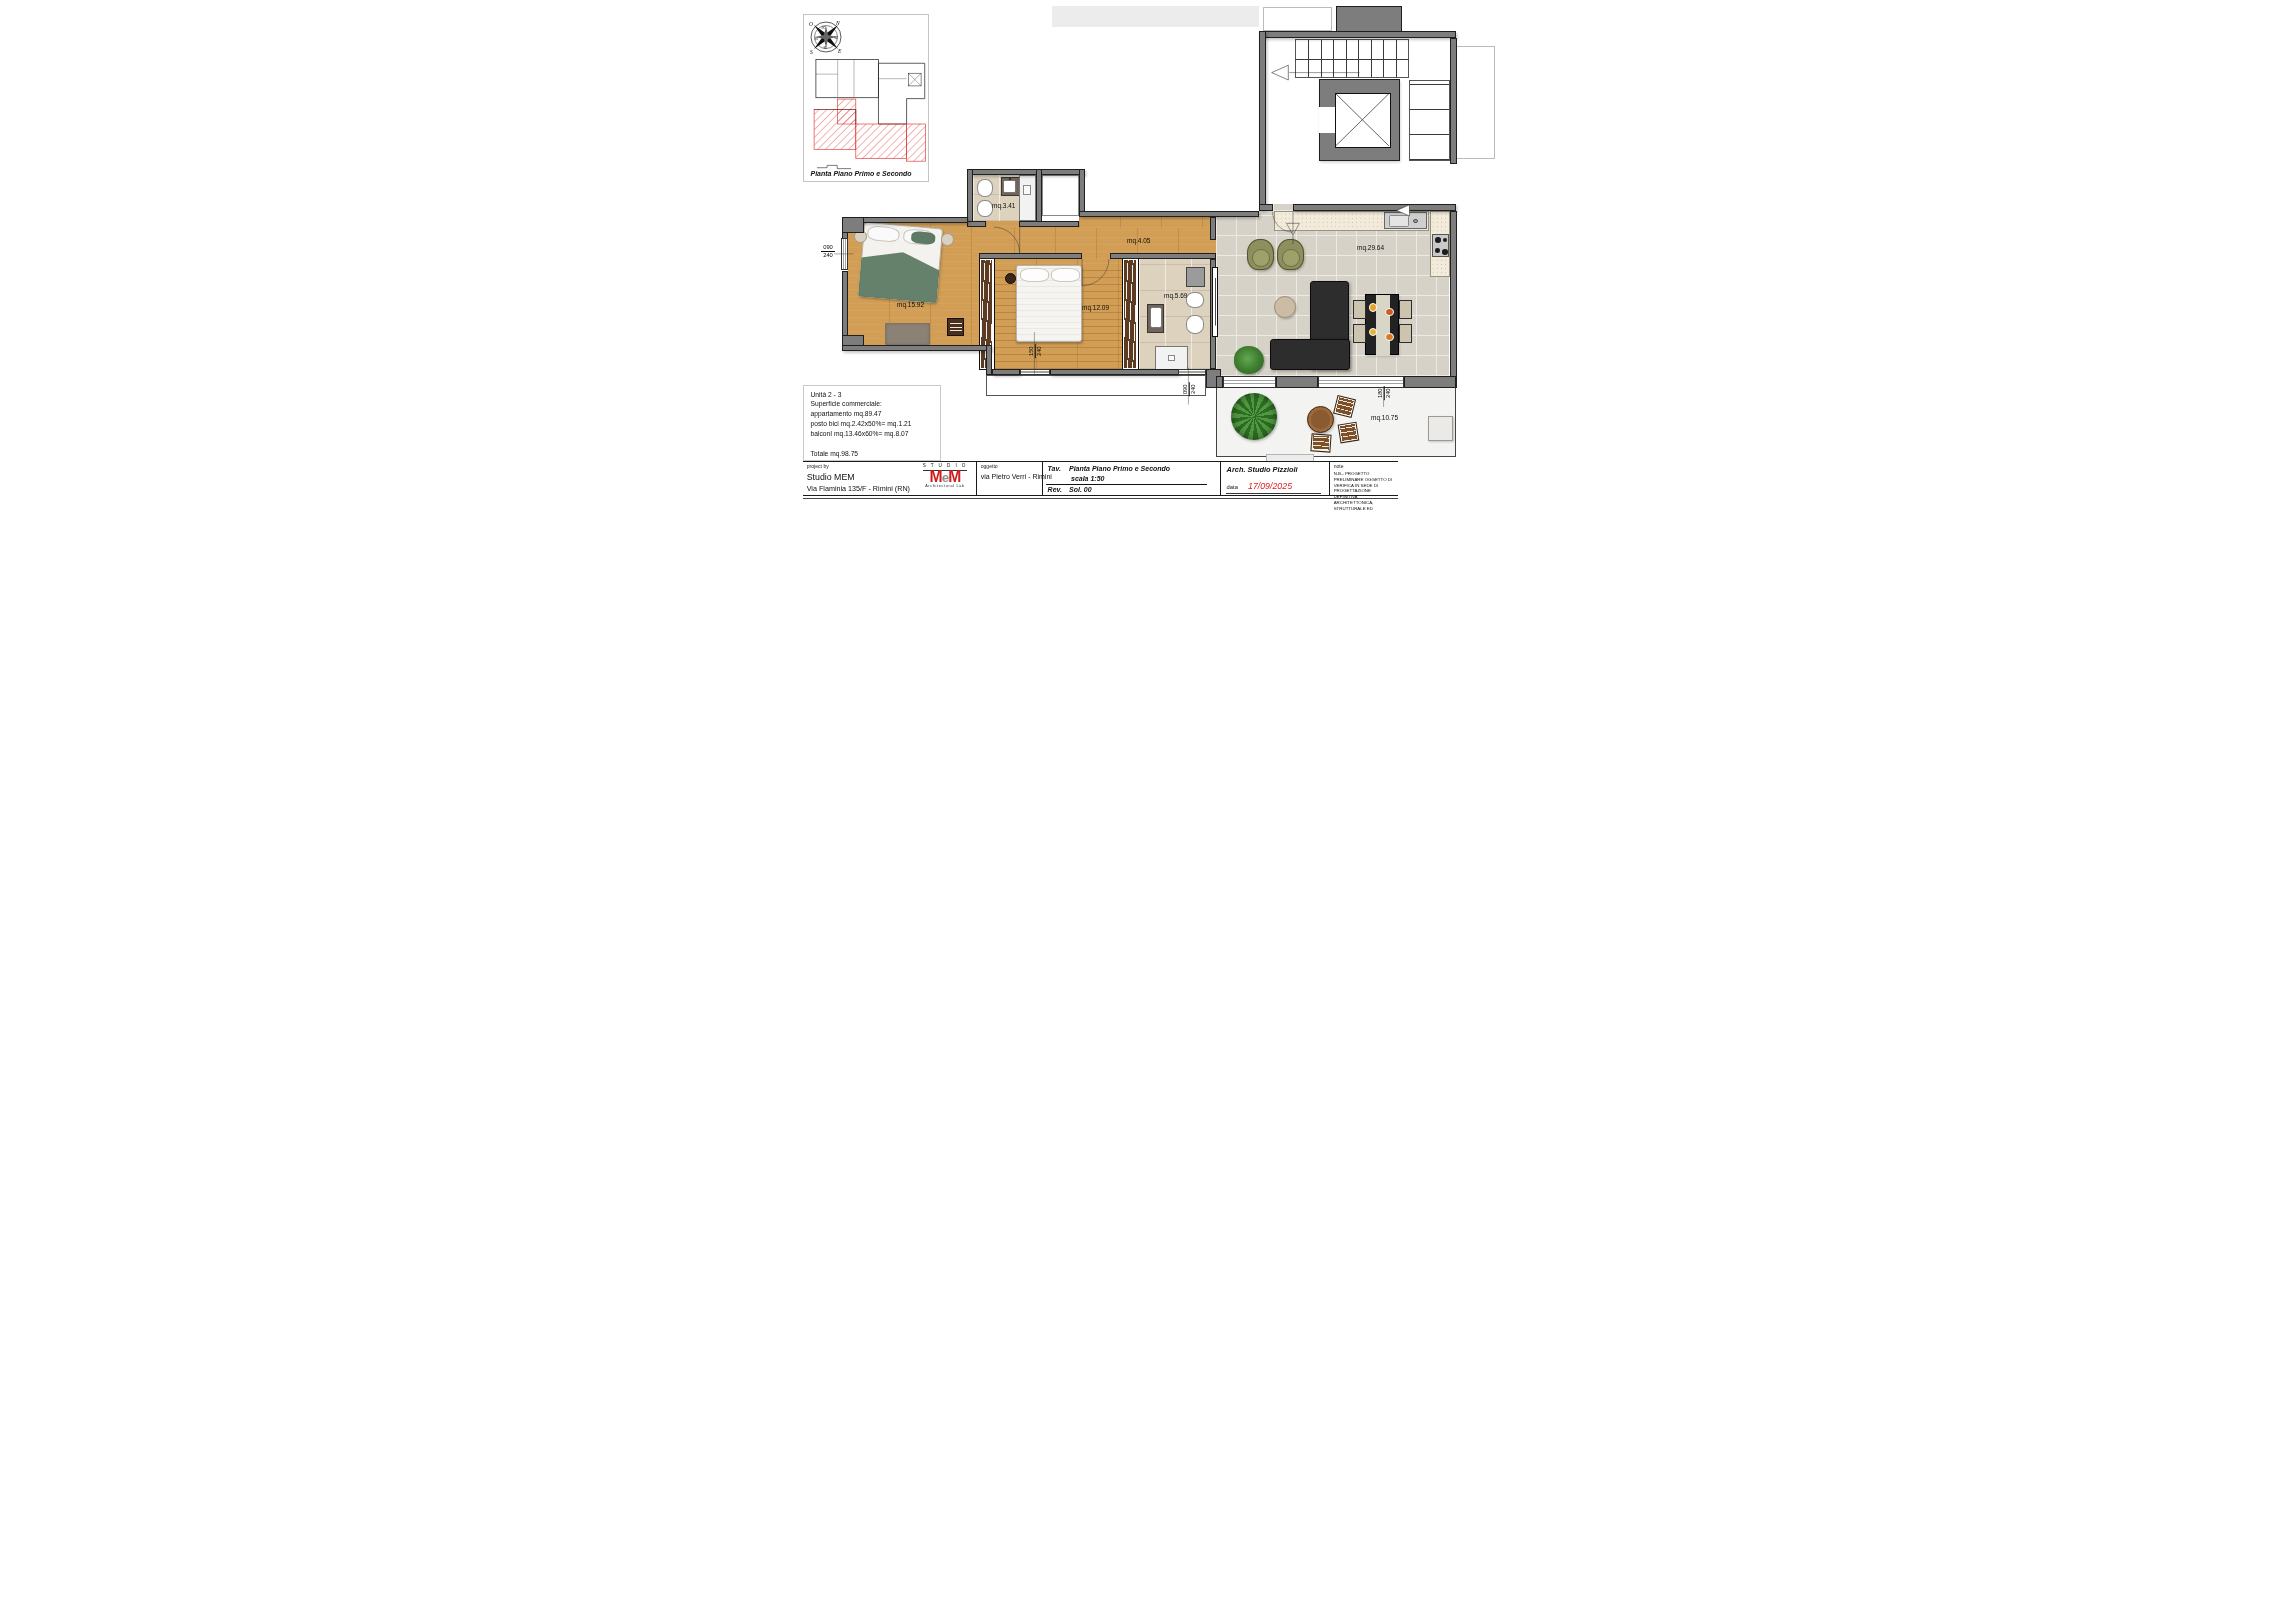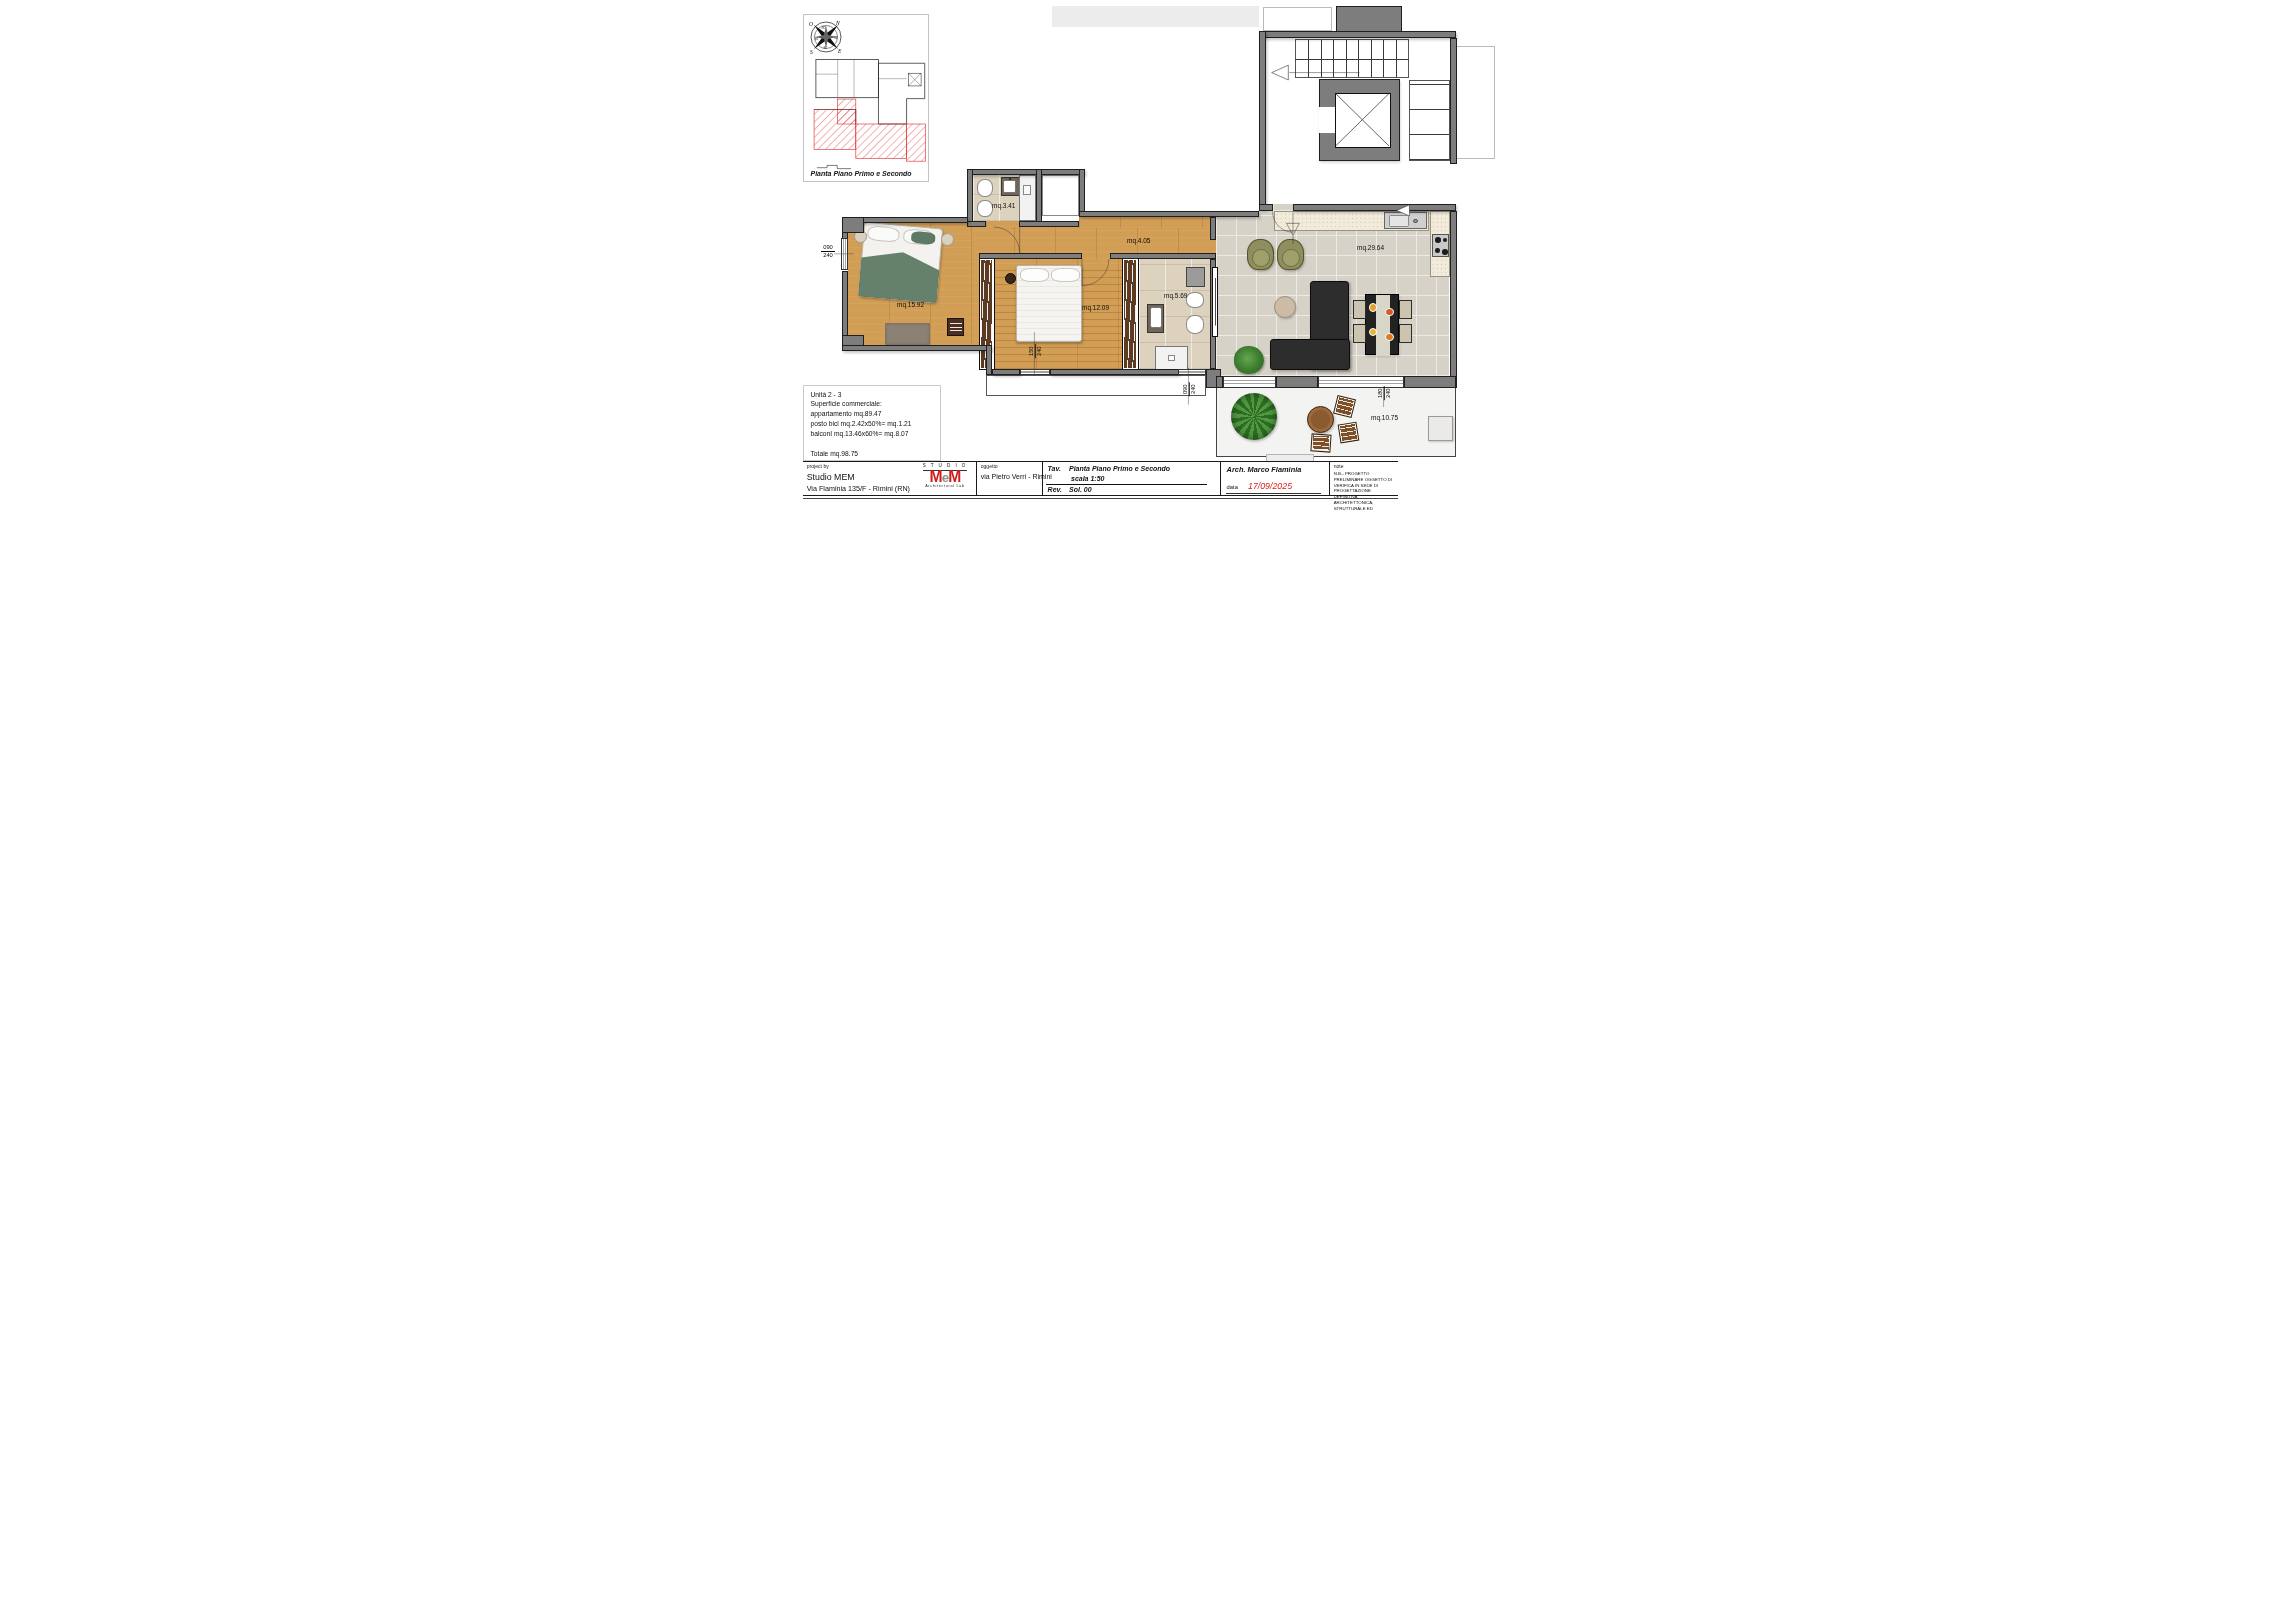--- a/index.html
+++ b/index.html
@@ -334,21 +334,21 @@
     <div class="tsec" style="left:239px;width:179px;">
       <div class="abs ital" style="left:4.6px;top:2.8px;font-size:7px;font-weight:600;">Tav.</div>
       <div class="abs ital" style="left:26px;top:2.8px;font-size:7px;font-weight:600;">Pianta Piano Primo e Secondo</div>
       <div class="abs ital" style="left:28px;top:12.5px;font-size:7px;font-weight:600;">scala 1:50</div>
       <div class="abs" style="left:2.8px;top:22px;width:161px;height:0.5px;background:#111;"></div>
       <div class="abs ital" style="left:4.6px;top:24px;font-size:7px;font-weight:600;">Rev.</div>
       <div class="abs ital" style="left:26px;top:24px;font-size:7px;font-weight:600;">Sol. 00</div>
     </div>
 
     <div class="tsec" style="left:417px;width:109px;">
-      <div class="abs ital" style="left:5.6px;top:3.2px;font-size:7.4px;font-weight:600;">Arch. Marco Flaminia</div>
+      <div class="abs ital" style="left:5.6px;top:3.2px;font-size:7.4px;font-weight:600;">Arch. Studio Pizzioli</div>
       <div class="abs" style="left:5.6px;top:22px;font-size:5.8px;">data</div>
       <div class="abs ital" style="left:27px;top:19.4px;font-size:8.8px;color:#e01b1b;">17/09/2025</div>
       <div class="abs" style="left:4.6px;top:30.5px;width:95px;height:0.5px;background:#333;"></div>
     </div>
 
     <div class="tsec" style="left:526px;width:69px;">
       <div class="abs tlabel" style="left:3.7px;top:1.4px;">note</div>
       <div class="abs notetxt" style="left:3.7px;top:9.3px;width:62px;">N.B.- PROGETTO PRELIMINARE OGGETTO DI VERIFICA IN SEDE DI PROGETTAZIONE DEFINITIVA ARCHITETTONICA, STRUTTURALE ED IMPIANTISTICA</div>
     </div>
   </div>

